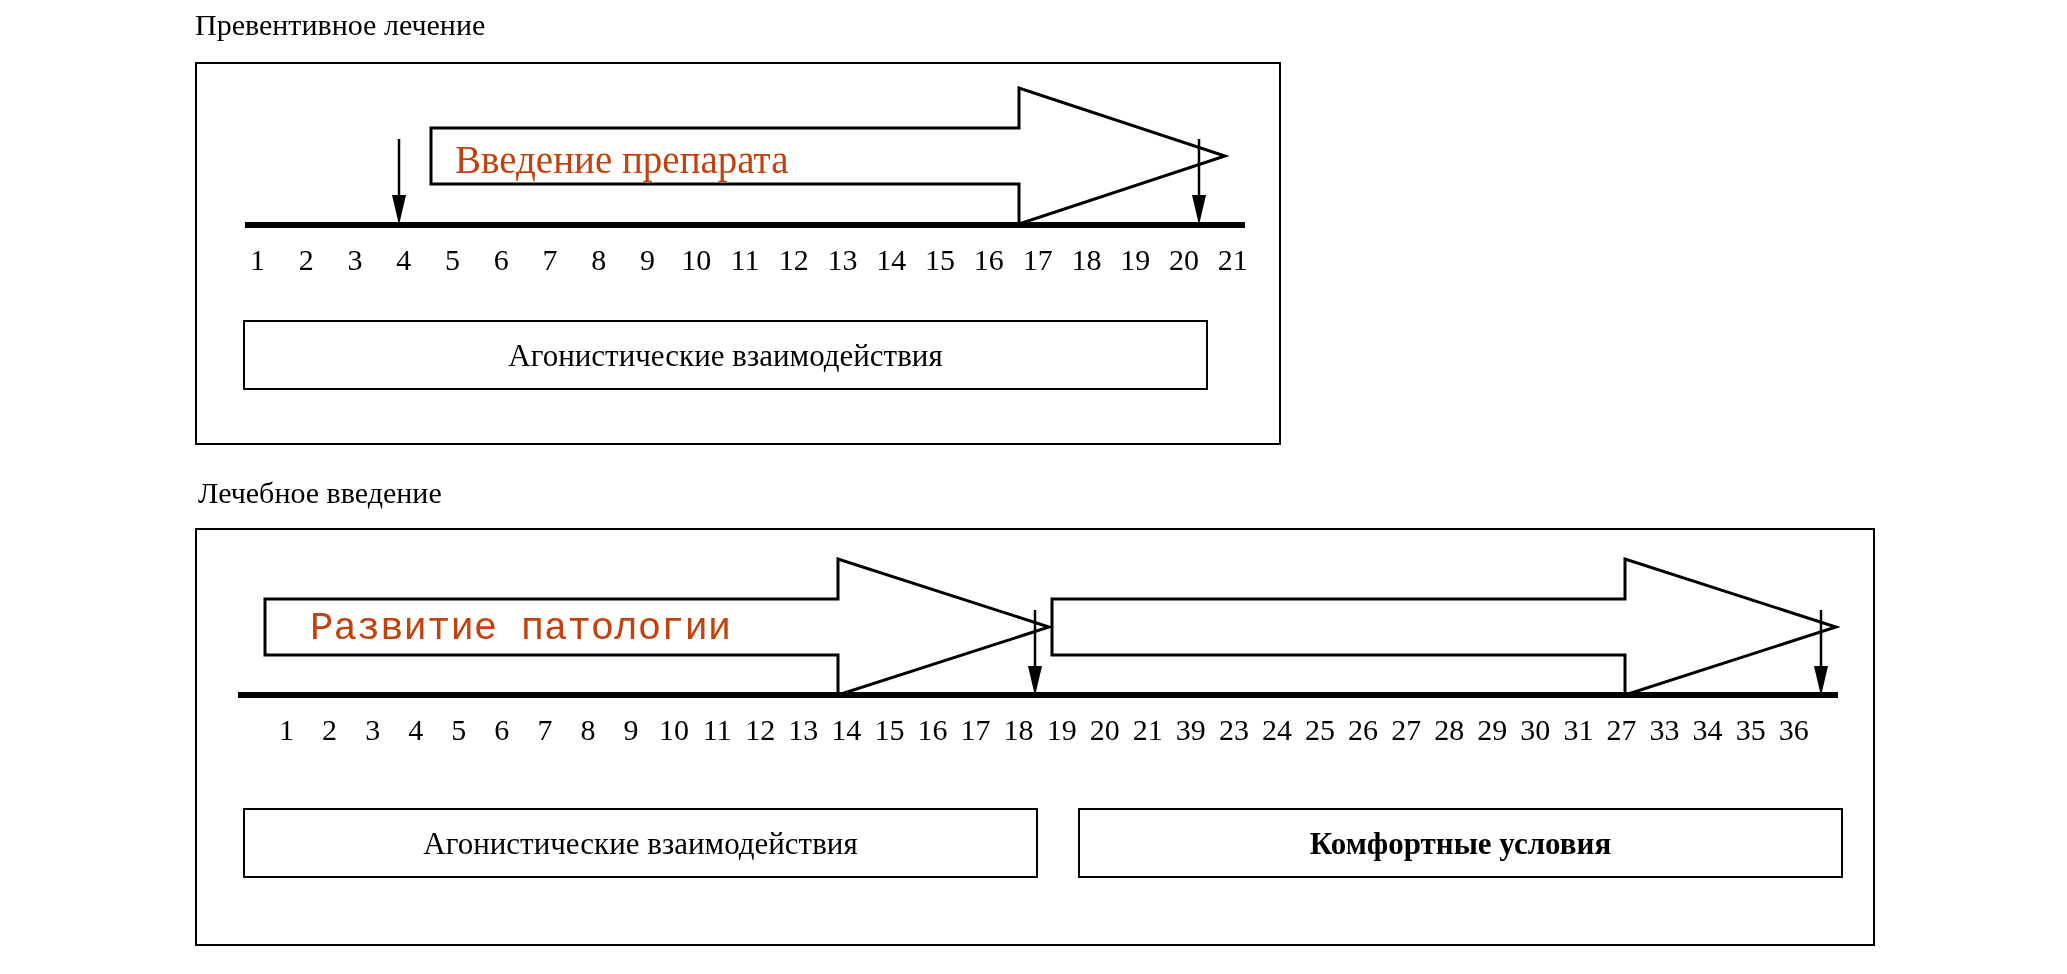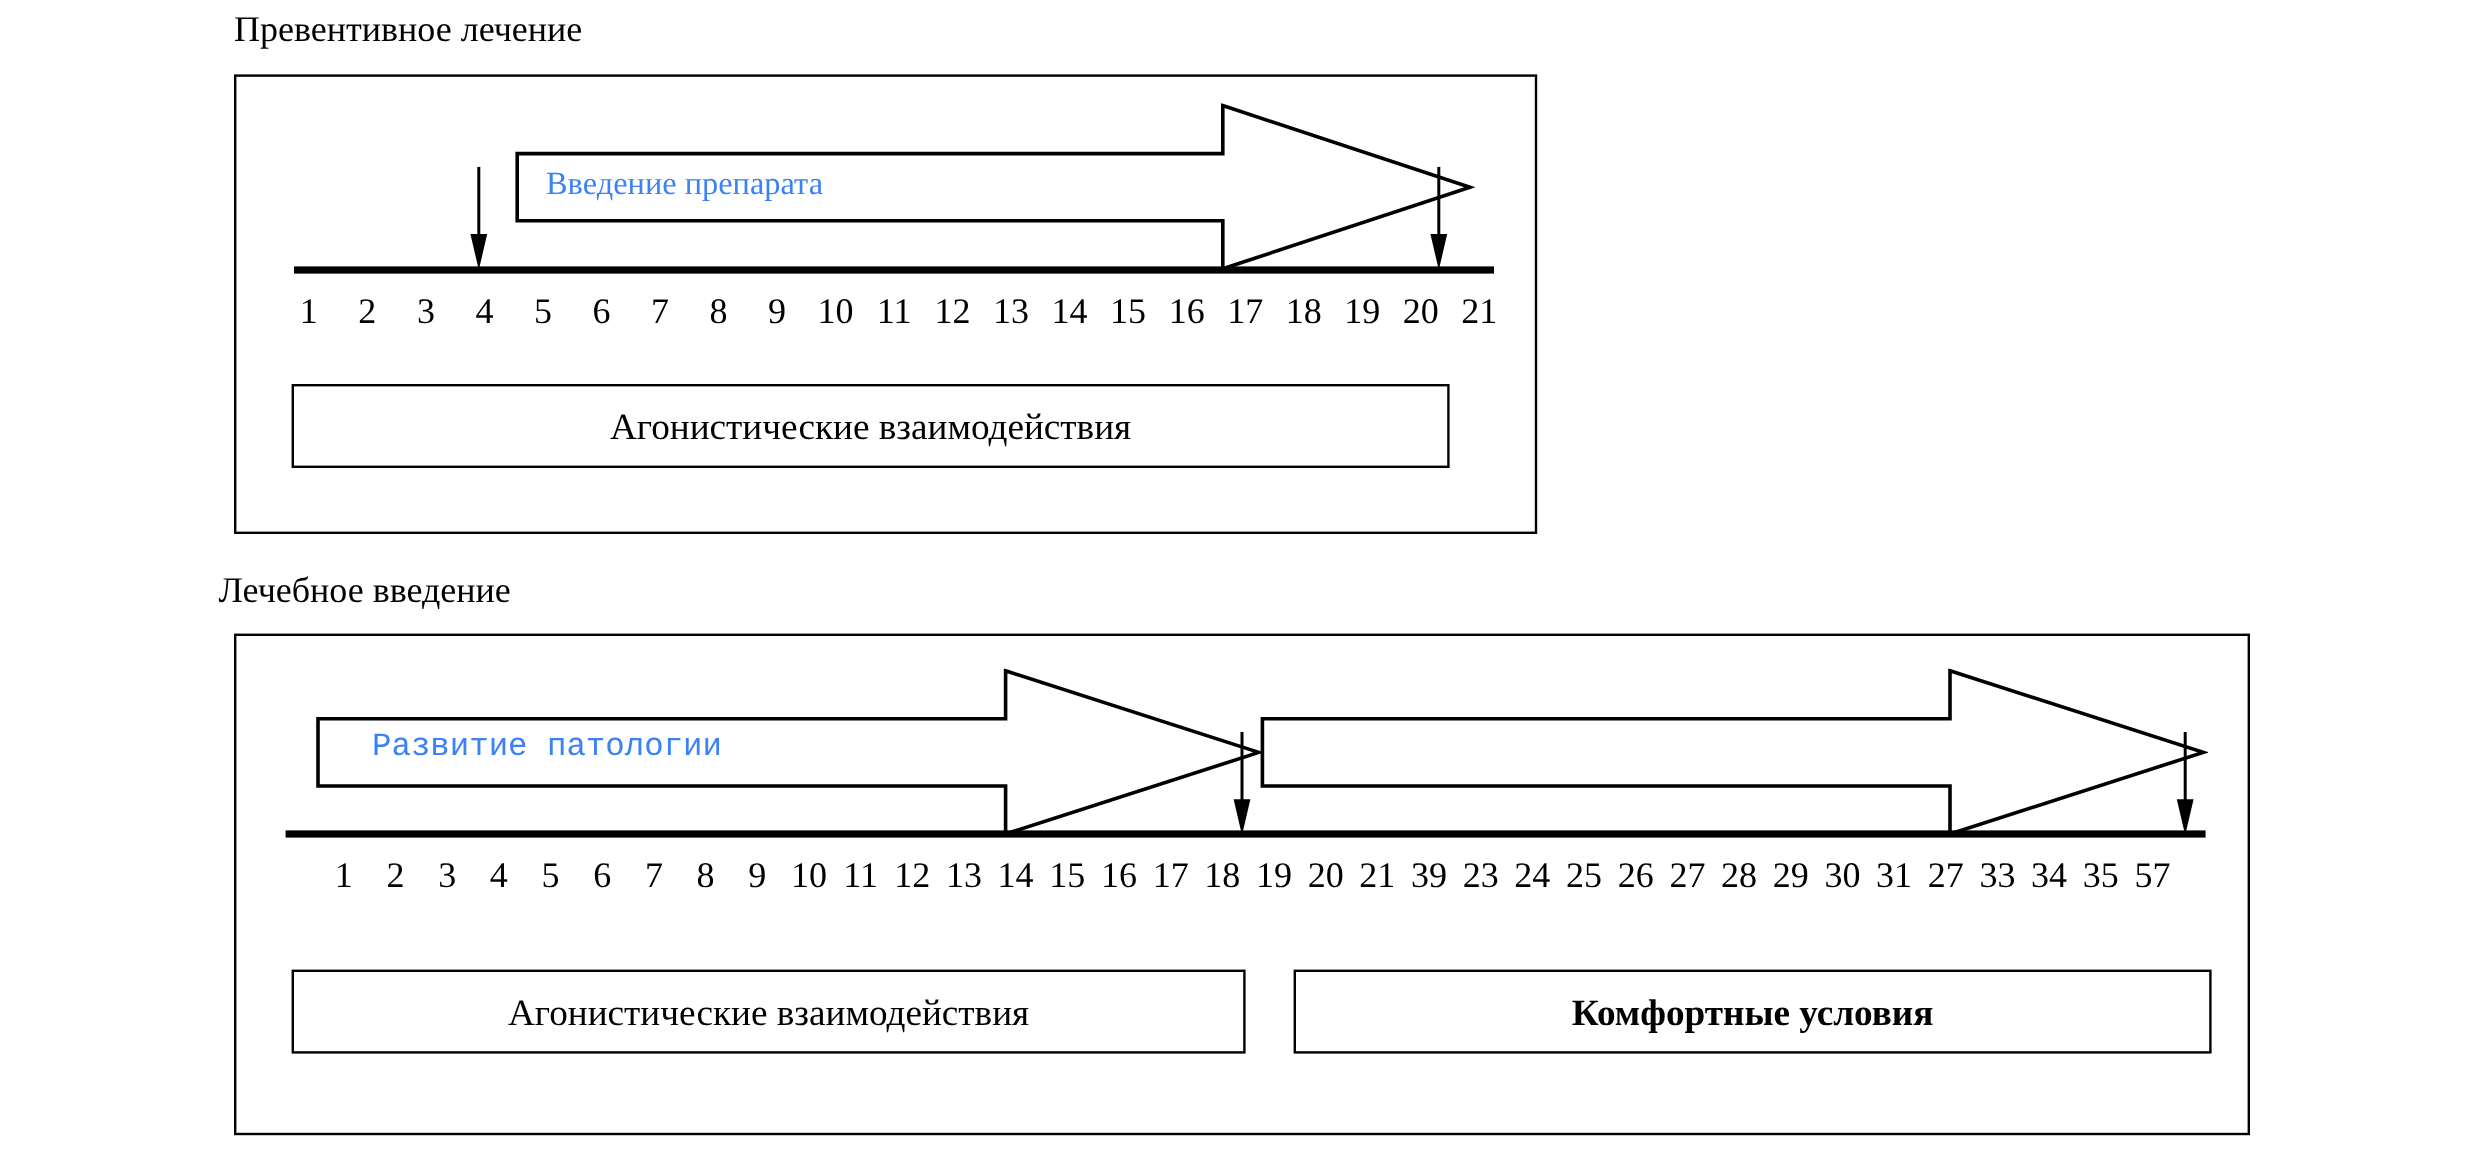--- a/index.html
+++ b/index.html
@@ -49,24 +49,24 @@
     text-align:center;
     color:#000;
     white-space:nowrap;
   }
 
   
   .block-arrow{position:absolute;}
   .block-arrow svg{display:block;}
   .arrow-caption{
     position:absolute;
-    font-size:27px;
-    line-height:1;
-    white-space:nowrap;
-    color:#3b82f6;
+    font-size:39px;
+    line-height:1;
+    white-space:nowrap;
+    color:#c2410c;
   }
 
   
   .marker{position:absolute;}
   .marker svg{display:block;}
 
   
   .label-box{
     position:absolute;
     border:2px solid #000000;
@@ -140,21 +140,21 @@
     </div>
 
   <div class="label-box" style="left:243px;top:320px;width:965px;height:70px;">
     <span>Агонистические взаимодействия</span>
   </div>
 
 </div>
 
 <div class="panel-block">
 
-  <div class="panel-caption" style="left:182px;top:478px;position:absolute;">Лечебное введение</div>
+  <div class="panel-caption" style="left:198px;top:478px;position:absolute;">Лечебное введение</div>
 
   <div class="frame" style="left:195px;top:528px;width:1680px;height:418px;"></div>
 
   <div class="block-arrow" style="left:263px;top:557px;">
     <svg width="790" height="140" viewBox="0 0 790 140">
       <polygon points="2,42 575,42 575,2 786,70 575,138 575,98 2,98" fill="#ffffff" stroke="#000000" stroke-width="3" stroke-linejoin="miter"></polygon>
     </svg>
   </div>
   <div class="arrow-caption" style="left:310px;top:610px;font-family:Liberation Mono, monospace;">Развитие патологии</div>
 
@@ -210,21 +210,21 @@
       <span class="tick" style="flex: 1 1 0px;">26</span>
       <span class="tick" style="flex: 1 1 0px;">27</span>
       <span class="tick" style="flex: 1 1 0px;">28</span>
       <span class="tick" style="flex: 1 1 0px;">29</span>
       <span class="tick" style="flex: 1 1 0px;">30</span>
       <span class="tick" style="flex: 1 1 0px;">31</span>
       <span class="tick" style="flex: 1 1 0px;">27</span>
       <span class="tick" style="flex: 1 1 0px;">33</span>
       <span class="tick" style="flex: 1 1 0px;">34</span>
       <span class="tick" style="flex: 1 1 0px;">35</span>
-      <span class="tick" style="flex: 1 1 0px;">57</span>
+      <span class="tick" style="flex: 1 1 0px;">36</span>
     </div>
 
   <div class="label-box" style="left:243px;top:808px;width:795px;height:70px;">
     <span>Агонистические взаимодействия</span>
   </div>
 
   <div class="label-box" style="left:1078px;top:808px;width:765px;height:70px;font-weight:bold;">
     <span>Комфортные условия</span>
   </div>
 

